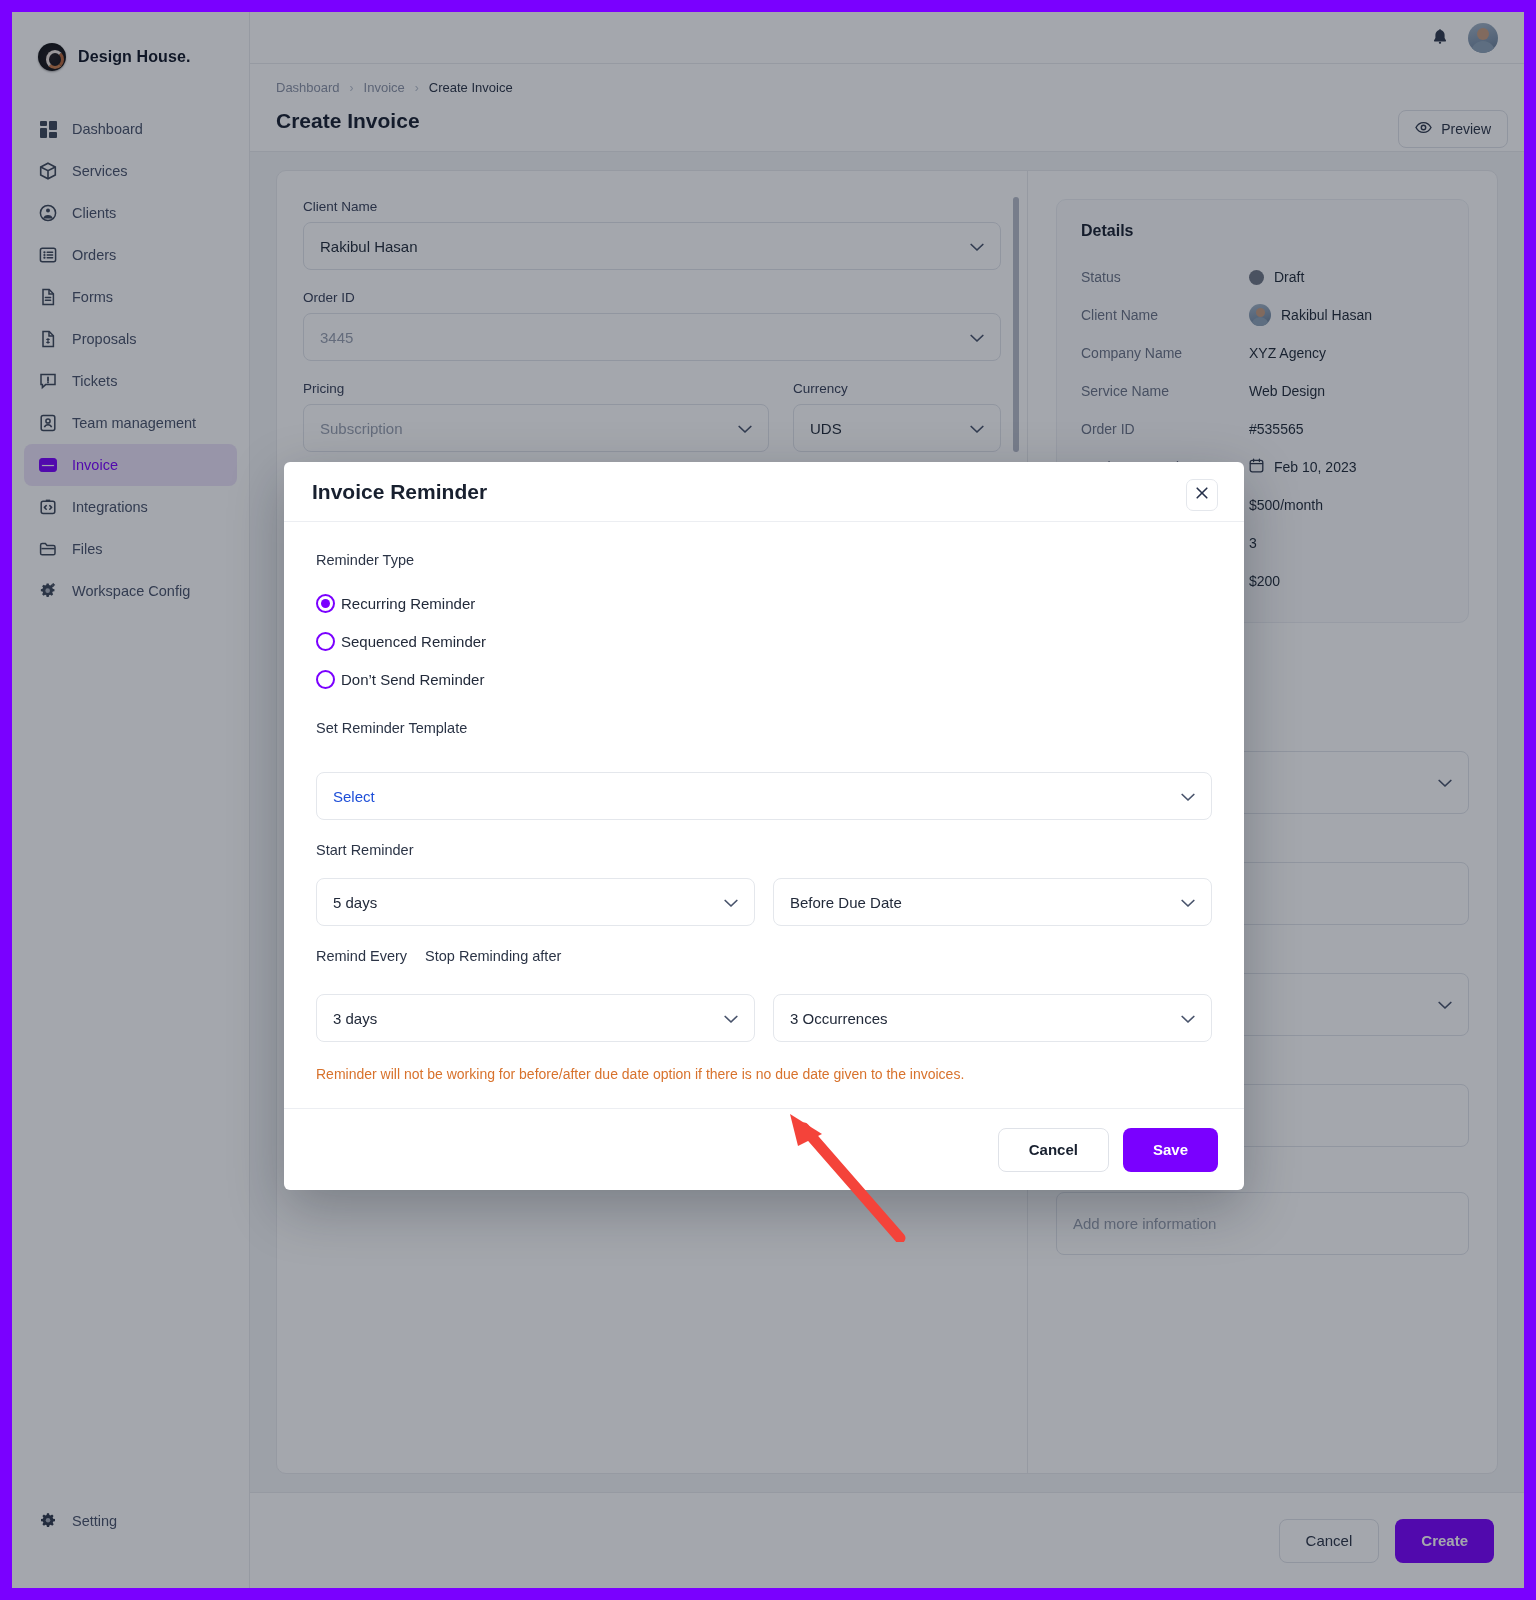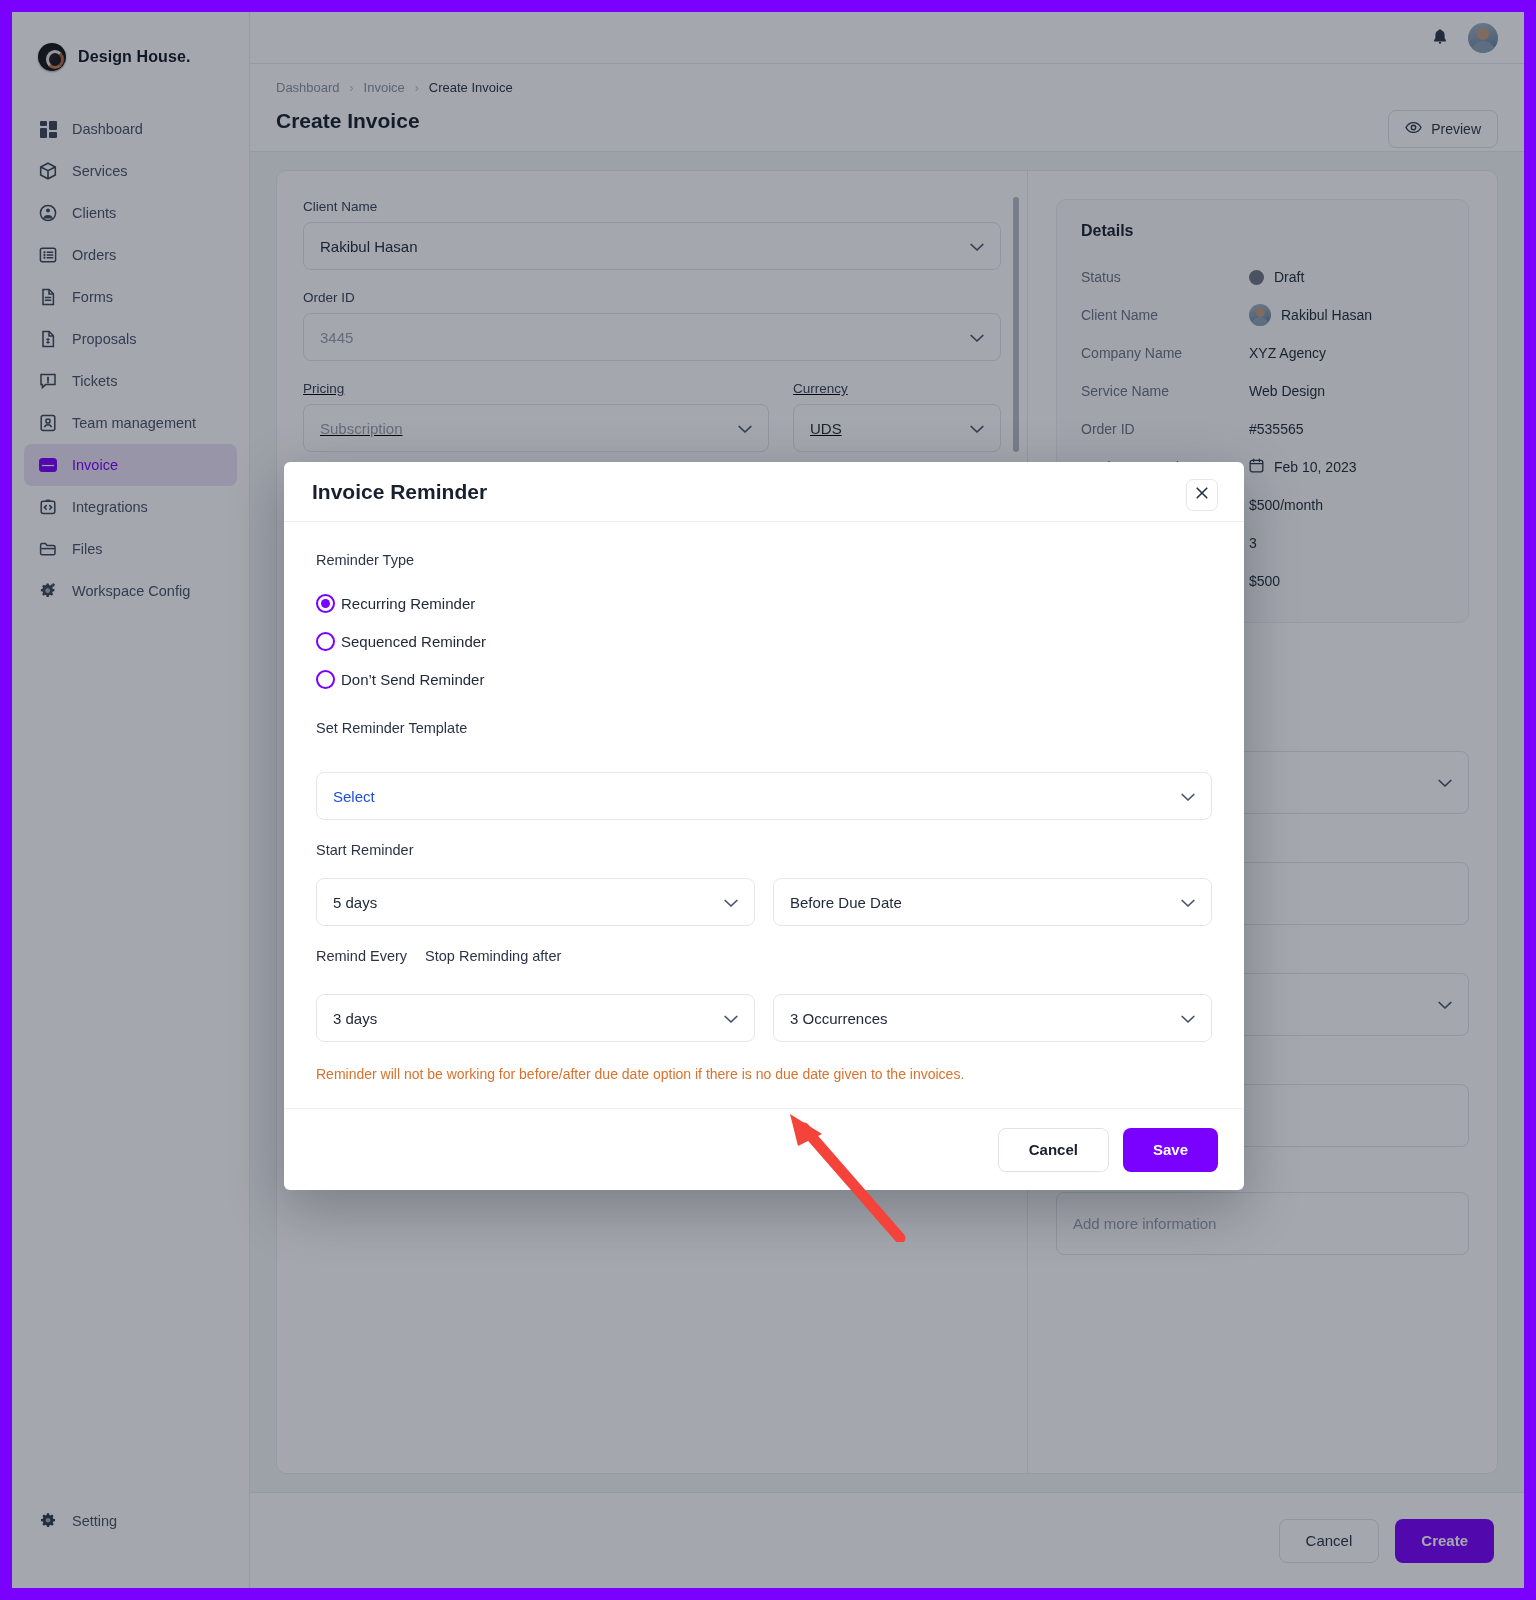--- a/index.html
+++ b/index.html
@@ -94,21 +94,21 @@
   .pagehead {
     background: #fff; border-bottom: 1px solid #e9eaee;
     padding: 16px 26px 18px 26px;
     position: relative;
   }
   .crumbs { display: flex; align-items: center; gap: 10px; font-size: 13px; color: #8b93a6; }
   .crumbs .sep { color: #b9c0cd; font-size: 12px; }
   .crumbs .cur { color: #2b3446; }
   .page-title { font-size: 21px; font-weight: 700; color: #18202f; margin-top: 14px; }
   .preview-btn {
-    position: absolute; right: 26px; top: 46px;
+    position: absolute; right: 16px; top: 46px;
     height: 38px; padding: 0 16px;
     display: flex; align-items: center; gap: 9px;
     border: 1px solid #dfe2e8; border-radius: 8px; background: #fff;
     font-size: 14px; color: #2b3446; cursor: pointer;
   }
 
   .content { flex: 1 1 auto; padding: 18px 26px 0 26px; display: flex; gap: 0; min-height: 0; }
   .card {
     background: #fff; border: 1px solid #e9eaee; border-radius: 10px;
     flex: 1 1 auto; display: flex; min-height: 0; overflow: hidden;
@@ -119,21 +119,21 @@
   .fld { margin-bottom: 20px; }
   .lbl { font-size: 13.5px; color: #39425a; margin-bottom: 8px; display: block; }
   .select {
     height: 48px; border: 1px solid #e1e4ea; border-radius: 8px; background: #fff;
     display: flex; align-items: center; padding: 0 16px; font-size: 15px; color: #1f2937;
     position: relative; cursor: pointer;
   }
   .select.ph { color: #98a0b0; }
   .select .chev { margin-left: auto; color: #48536b; }
   .row2 { display: flex; gap: 24px; }
-  .row2 > .fld { flex: 1 1 0; text-decoration: underline; }
+  .row2 > .fld { flex: 1 1 0; }
 
   .scroll-track {
     position: absolute; right: 8px; top: 26px; bottom: 0; width: 6px;
   }
   .scroll-thumb {
     position: absolute; left: 0; top: 0; width: 6px; height: 255px;
     background: #b6bcc8; border-radius: 3px;
   }
 
   .total-row { display: flex; align-items: center; justify-content: flex-end; gap: 66px; padding: 0 18px 0 0; margin-top: 48px; }
@@ -531,21 +531,21 @@
               <div class="drow">
                 <span class="dkey"></span>
                 <span class="dval">$500/month</span>
               </div>
               <div class="drow">
                 <span class="dkey"></span>
                 <span class="dval">3</span>
               </div>
               <div class="drow">
                 <span class="dkey"></span>
-                <span class="dval">$500</span>
+                <span class="dval">$200</span>
               </div>
             </div>
 
             <div class="side-fields">
               <div class="fld" style="margin-top:128px;">
                 <div class="select">
                   <span></span>
                   <span class="chev"><svg width="14" height="9" viewBox="0 0 14 9" fill="none" stroke="#48536b" stroke-width="1.7" stroke-linecap="round" stroke-linejoin="round">
                         <path d="M1.2 1.5 7 7 12.8 1.5"></path>
                       </svg></span>

